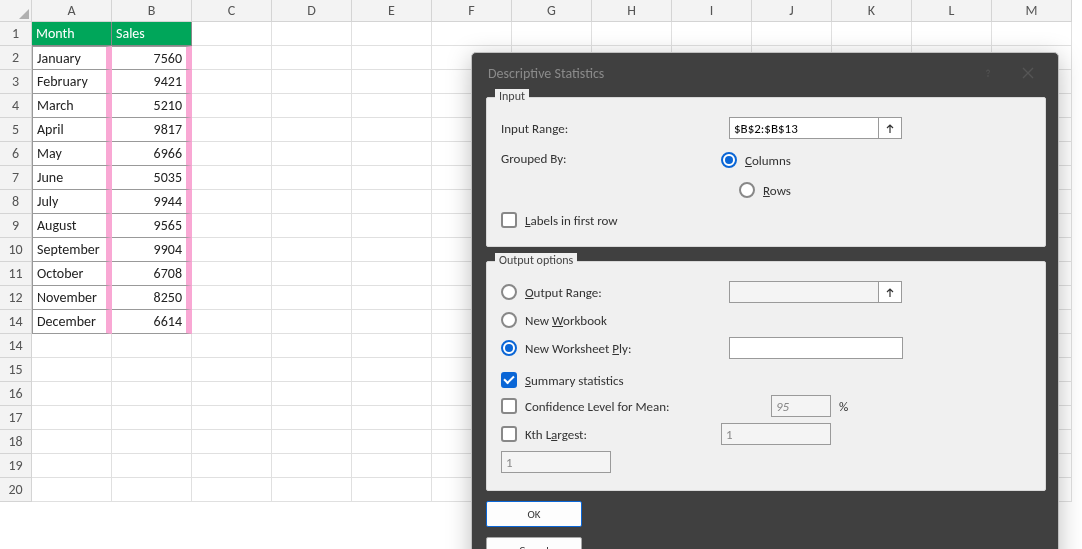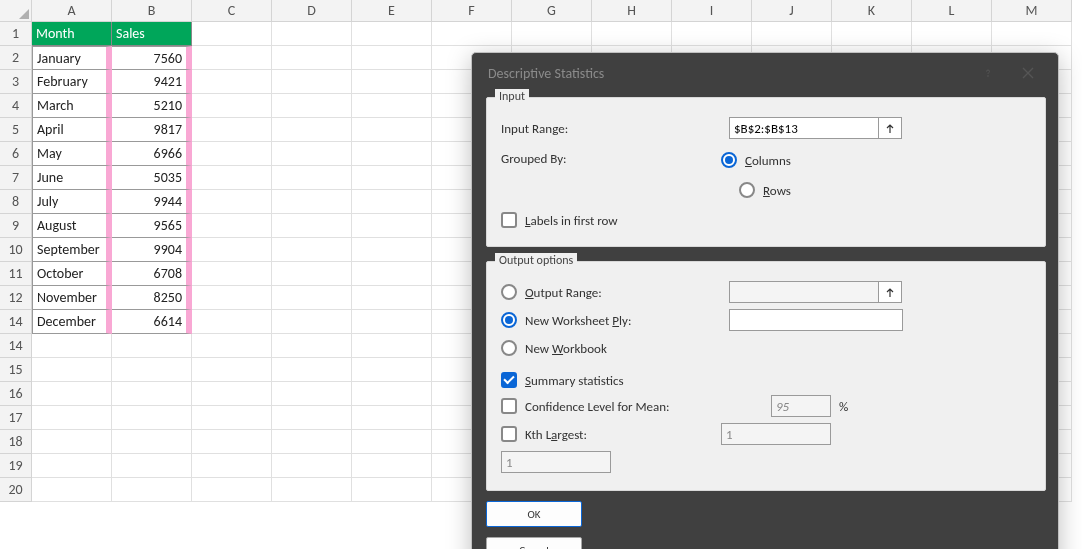--- a/index.html
+++ b/index.html
@@ -625,33 +625,33 @@
             <input class="tinput" disabled="" value="" style="">
             <div class="ref-btn">
               <svg viewBox="0 0 12 12" stroke="#333" fill="none" stroke-width="1.2">
                   <path d="M6 11V3M3 6l3-3 3 3"></path>
                 </svg>
             </div>
           </div>
         </div>
 
         <div class="form-row">
+          <div class="radio">
+            <div class="radio-dot"></div>
+            <span>New <span class="u">W</span><span>orkbook</span></span>
+          </div>
+        </div>
+
+        <div class="form-row">
           <div class="radio" style="flex:0 0 220px">
             <div class="radio-dot sel"></div>
             <span>New Worksheet <span class="u">P</span><span>ly:</span></span>
           </div>
           <div class="input-wrap">
             <input class="tinput" style="width: 174px;" value="">
-          </div>
-        </div>
-
-        <div class="form-row">
-          <div class="radio">
-            <div class="radio-dot"></div>
-            <span>New <span class="u">W</span><span>orkbook</span></span>
           </div>
         </div>
 
         <div class="spacer"></div>
 
         <div class="check">
           <div class="check-box sel"></div>
           <span><span class="u">S</span><span>ummary statistics</span></span>
         </div>
 

